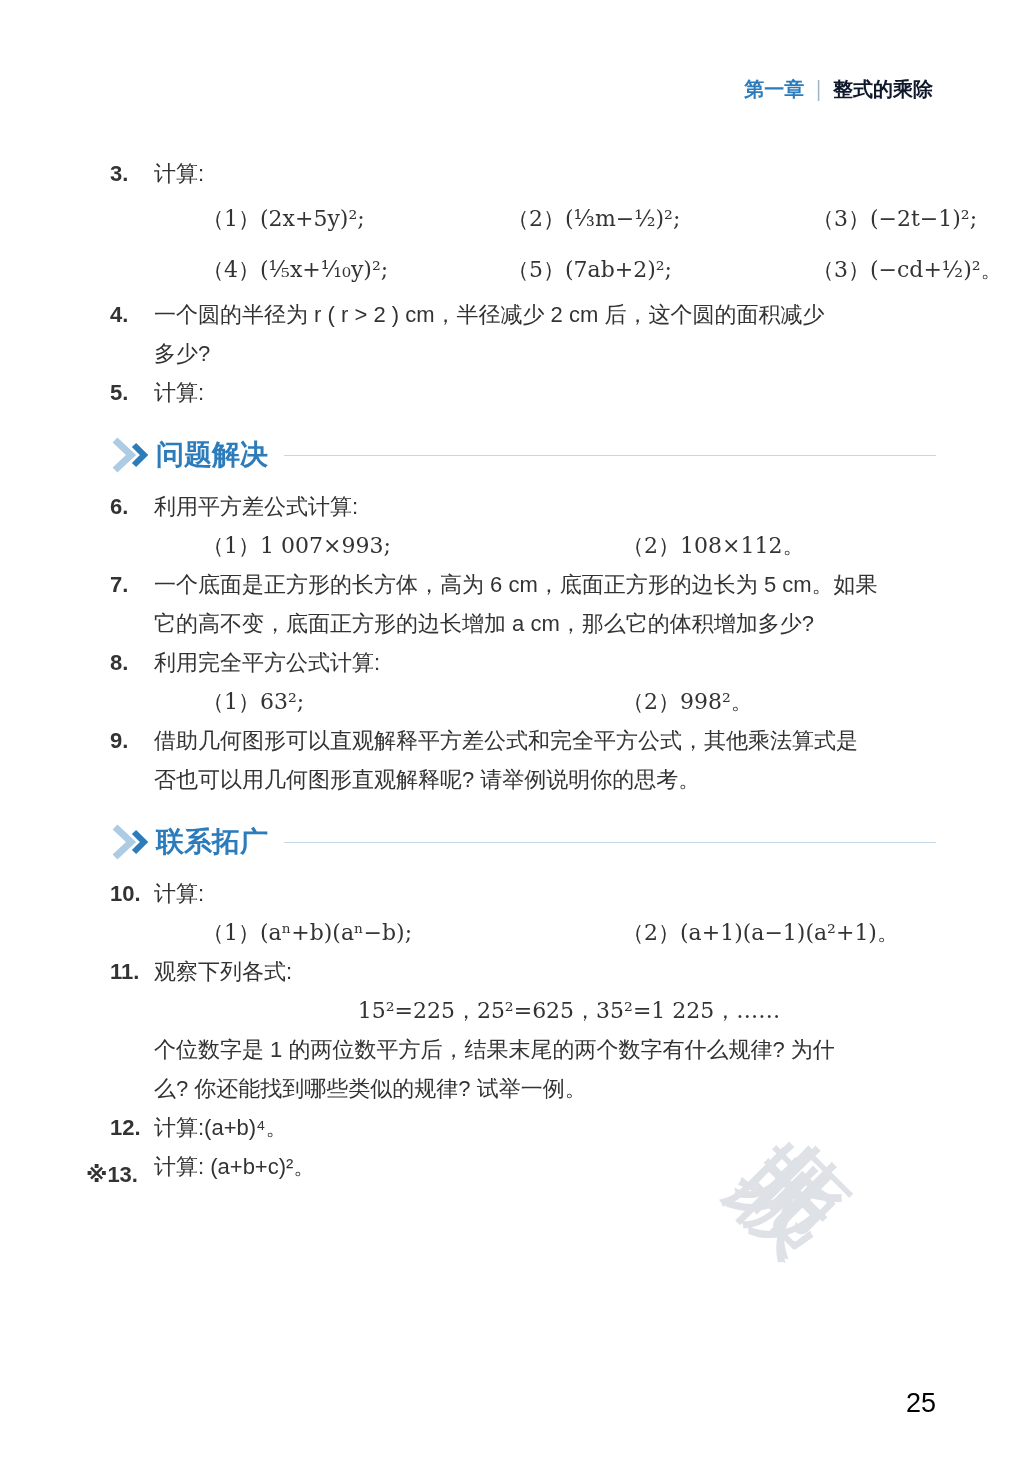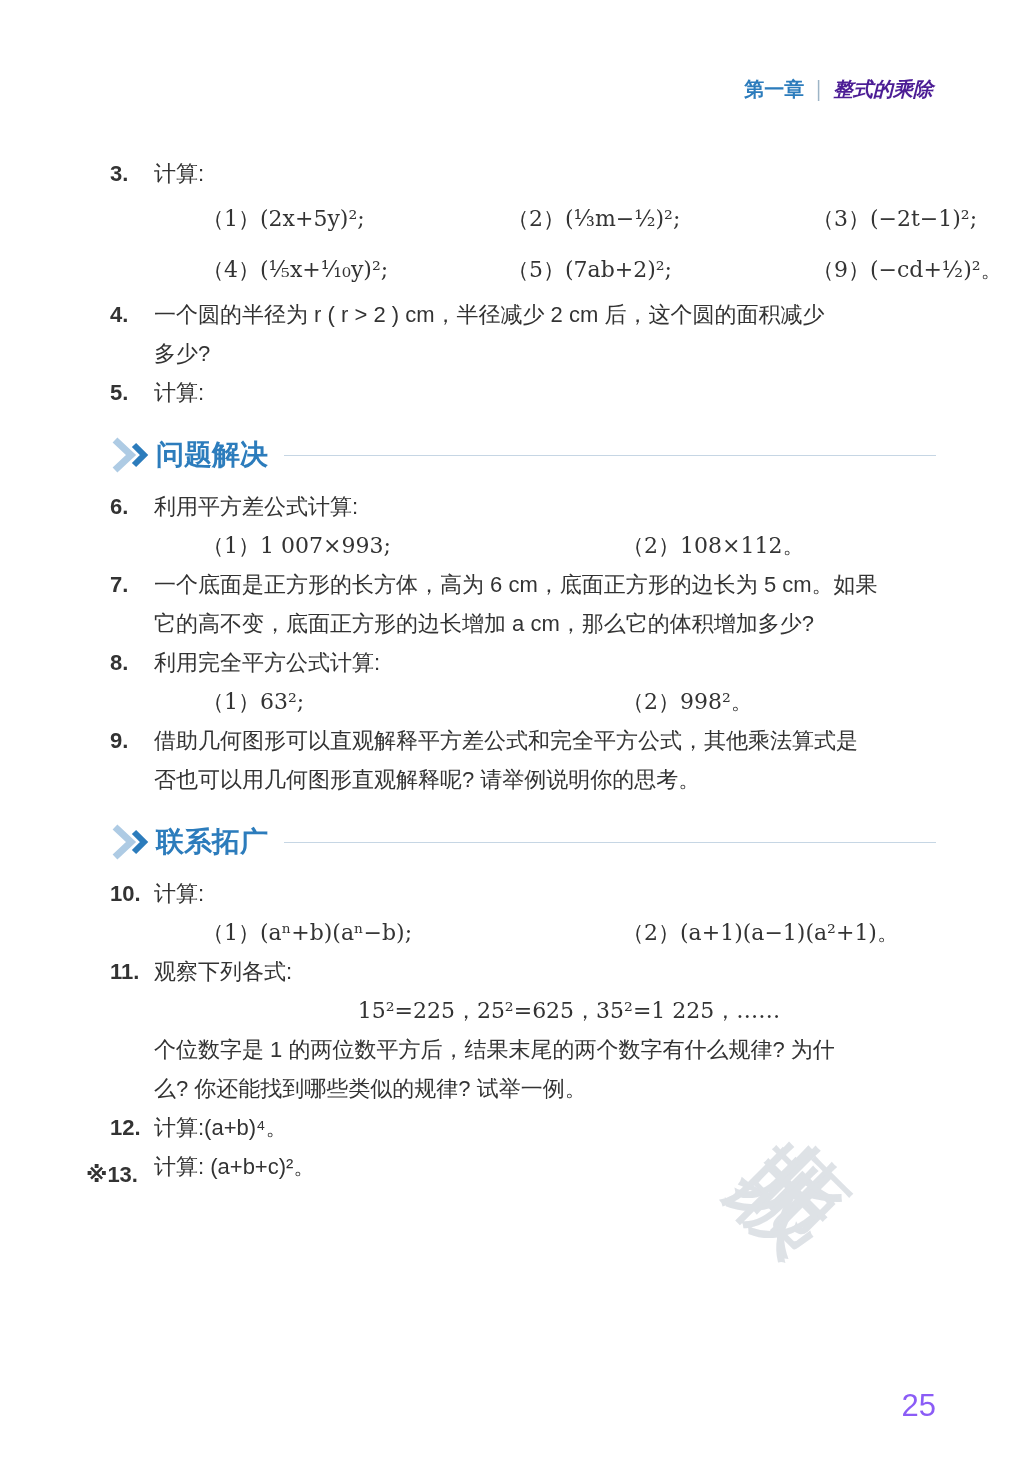--- a/index.html
+++ b/index.html
@@ -6,21 +6,21 @@
   html,body { background:#ffffff; }
   .page {
     position:relative; width:1036px; height:1467px; background:#fff; overflow:hidden;
     font-family:"Liberation Sans","DejaVu Sans",sans-serif;
     color:var(--ink,#333333); font-size:22px;border-radius:32px;
   }
   
   .page-header { position:absolute; top:76px; right:103px; display:flex; align-items:center; gap:12px; font-size:20px; font-weight:700; }
   .chap { color:var(--accent,#2c7cbc); }
   .hdiv { color:#9db4c6; font-weight:400; font-size:18px; transform:scaleY(1.2); }
-  .htitle { color:#4c1d95;font-style:italic; }
+  .htitle { color:#0f172a; }
   
   .content { position:absolute; top:160px; left:110px; width:826px; }
   .pline { display:flex; line-height:28px; margin-bottom:11px; }
   .pnum { flex:0 0 44px; font-weight:700; }
   .pnum-wide { flex:0 0 68px; margin-left:-24px;margin-top:8px; }
   .ptext { flex:1; }
   .sub { padding-left:44px; display:flex; line-height:28px; margin-bottom:11px; }
   .mathrow { padding-top:6px; padding-bottom:6px; }
   .cols3 .item { flex:0 0 257px; }
   .cols3 .item:last-child { flex:0 0 auto; }
@@ -34,21 +34,21 @@
   .chev { flex:0 0 46px; height:36px; display:flex; align-items:center; }
   .sectitle { color:var(--accent,#2c7cbc); font-weight:700; font-size:28px; }
   .secline { flex:1; height:1px; background:var(--line,#c6d6e4); margin-left:16px; }
   
   .watermark {
     position:absolute; left:808px; top:1098px;
     writing-mode:vertical-rl; transform:rotate(45deg); transform-origin:center;
     font-size:96px; letter-spacing:8px; font-weight:500;
     color:var(--watermark,#c9cfd7); opacity:0.6; pointer-events:none;
   }
-  .pageno { position:absolute; right:100px; top:1388px; font-size:31px; color:#8b5cf6; }
+  .pageno { position:absolute; right:100px; top:1388px; font-size:27px; color:#000000; }
 </style>
 </head>
 <body>
 
 <div class="page">
 
   <header class="page-header">
     <span class="chap">第一章</span>
     <span class="hdiv">|</span>
     <span class="htitle">整式的乘除</span>
@@ -61,21 +61,21 @@
       <span class="ptext">计算:</span>
     </div>
     <div class="sub cols3 mathrow">
       <span class="item math">（1）(2x+5y)²;</span>
       <span class="item math">（2）(⅓m−½)²;</span>
       <span class="item math">（3）(−2t−1)²;</span>
     </div>
     <div class="sub cols3 mathrow">
       <span class="item math">（4）(⅕x+⅒y)²;</span>
       <span class="item math">（5）(7ab+2)²;</span>
-      <span class="item math">（9）(−cd+½)²。</span>
+      <span class="item math">（3）(−cd+½)²。</span>
     </div>
 
     <div class="pline">
       <span class="pnum">4.</span>
       <span class="ptext">一个圆的半径为 r ( r &gt; 2 ) cm，半径减少 2 cm 后，这个圆的面积减少</span>
     </div>
     <div class="sub">
       <span class="ptext">多少?</span>
     </div>
 

